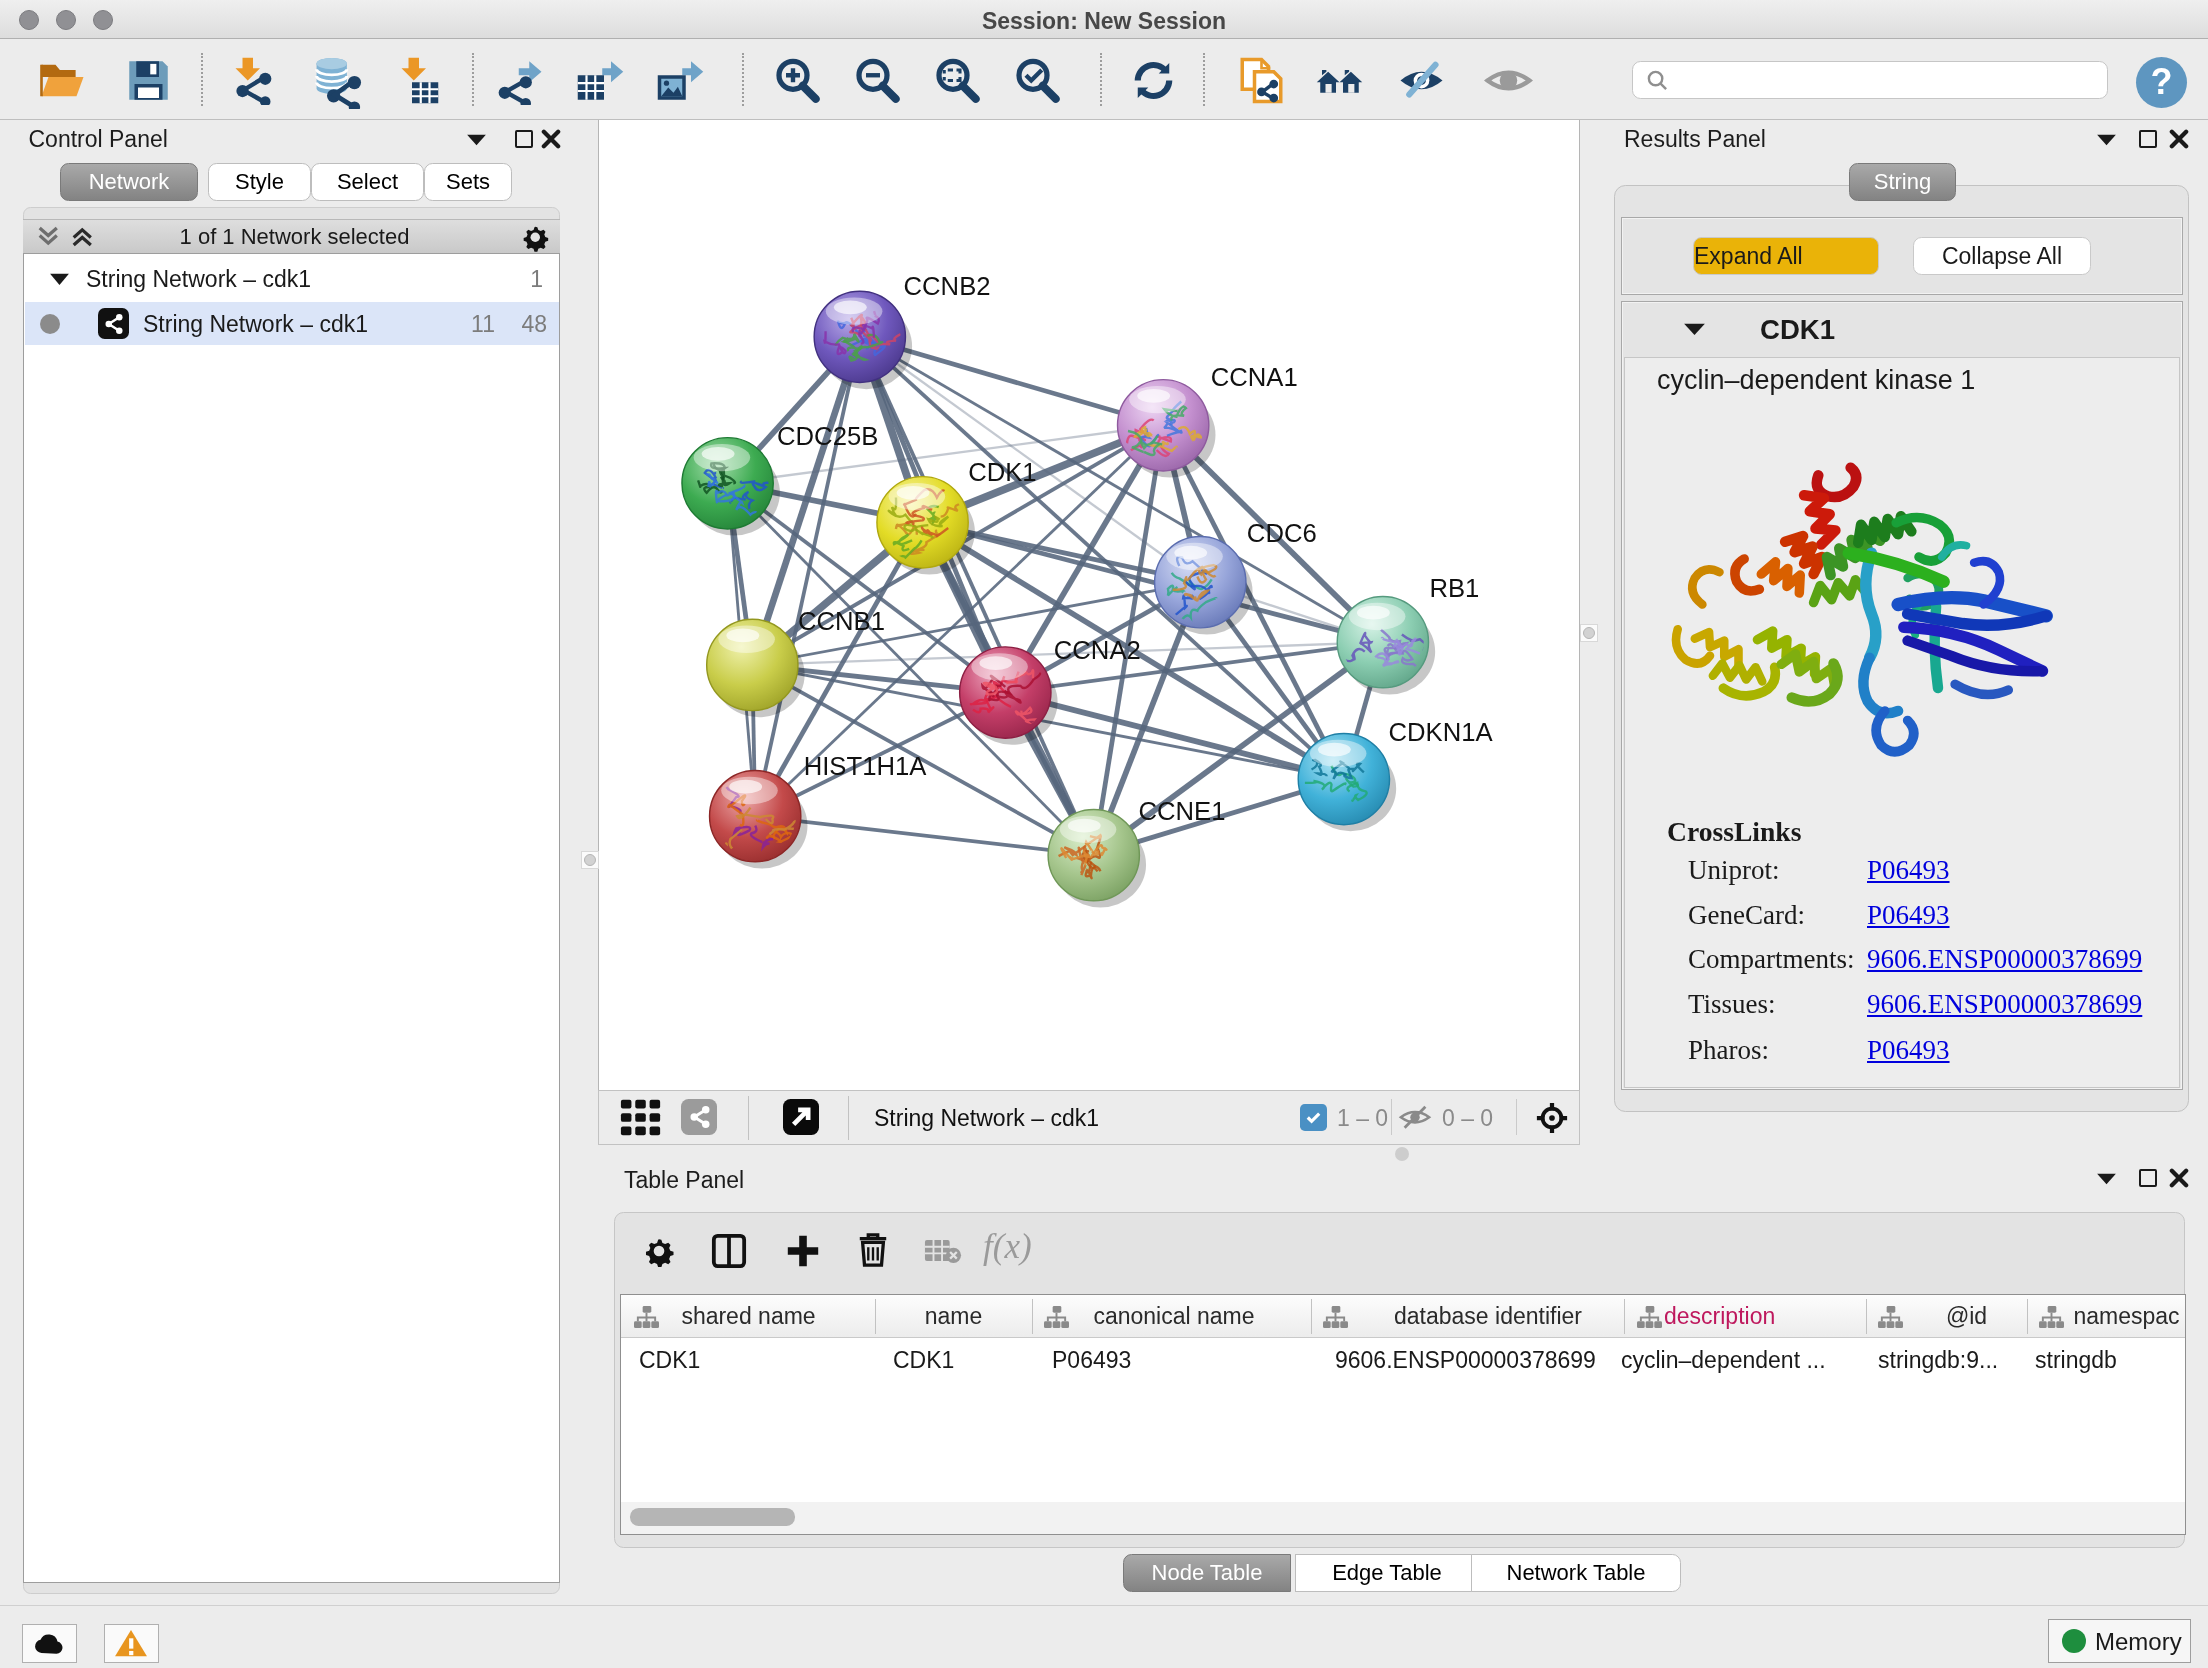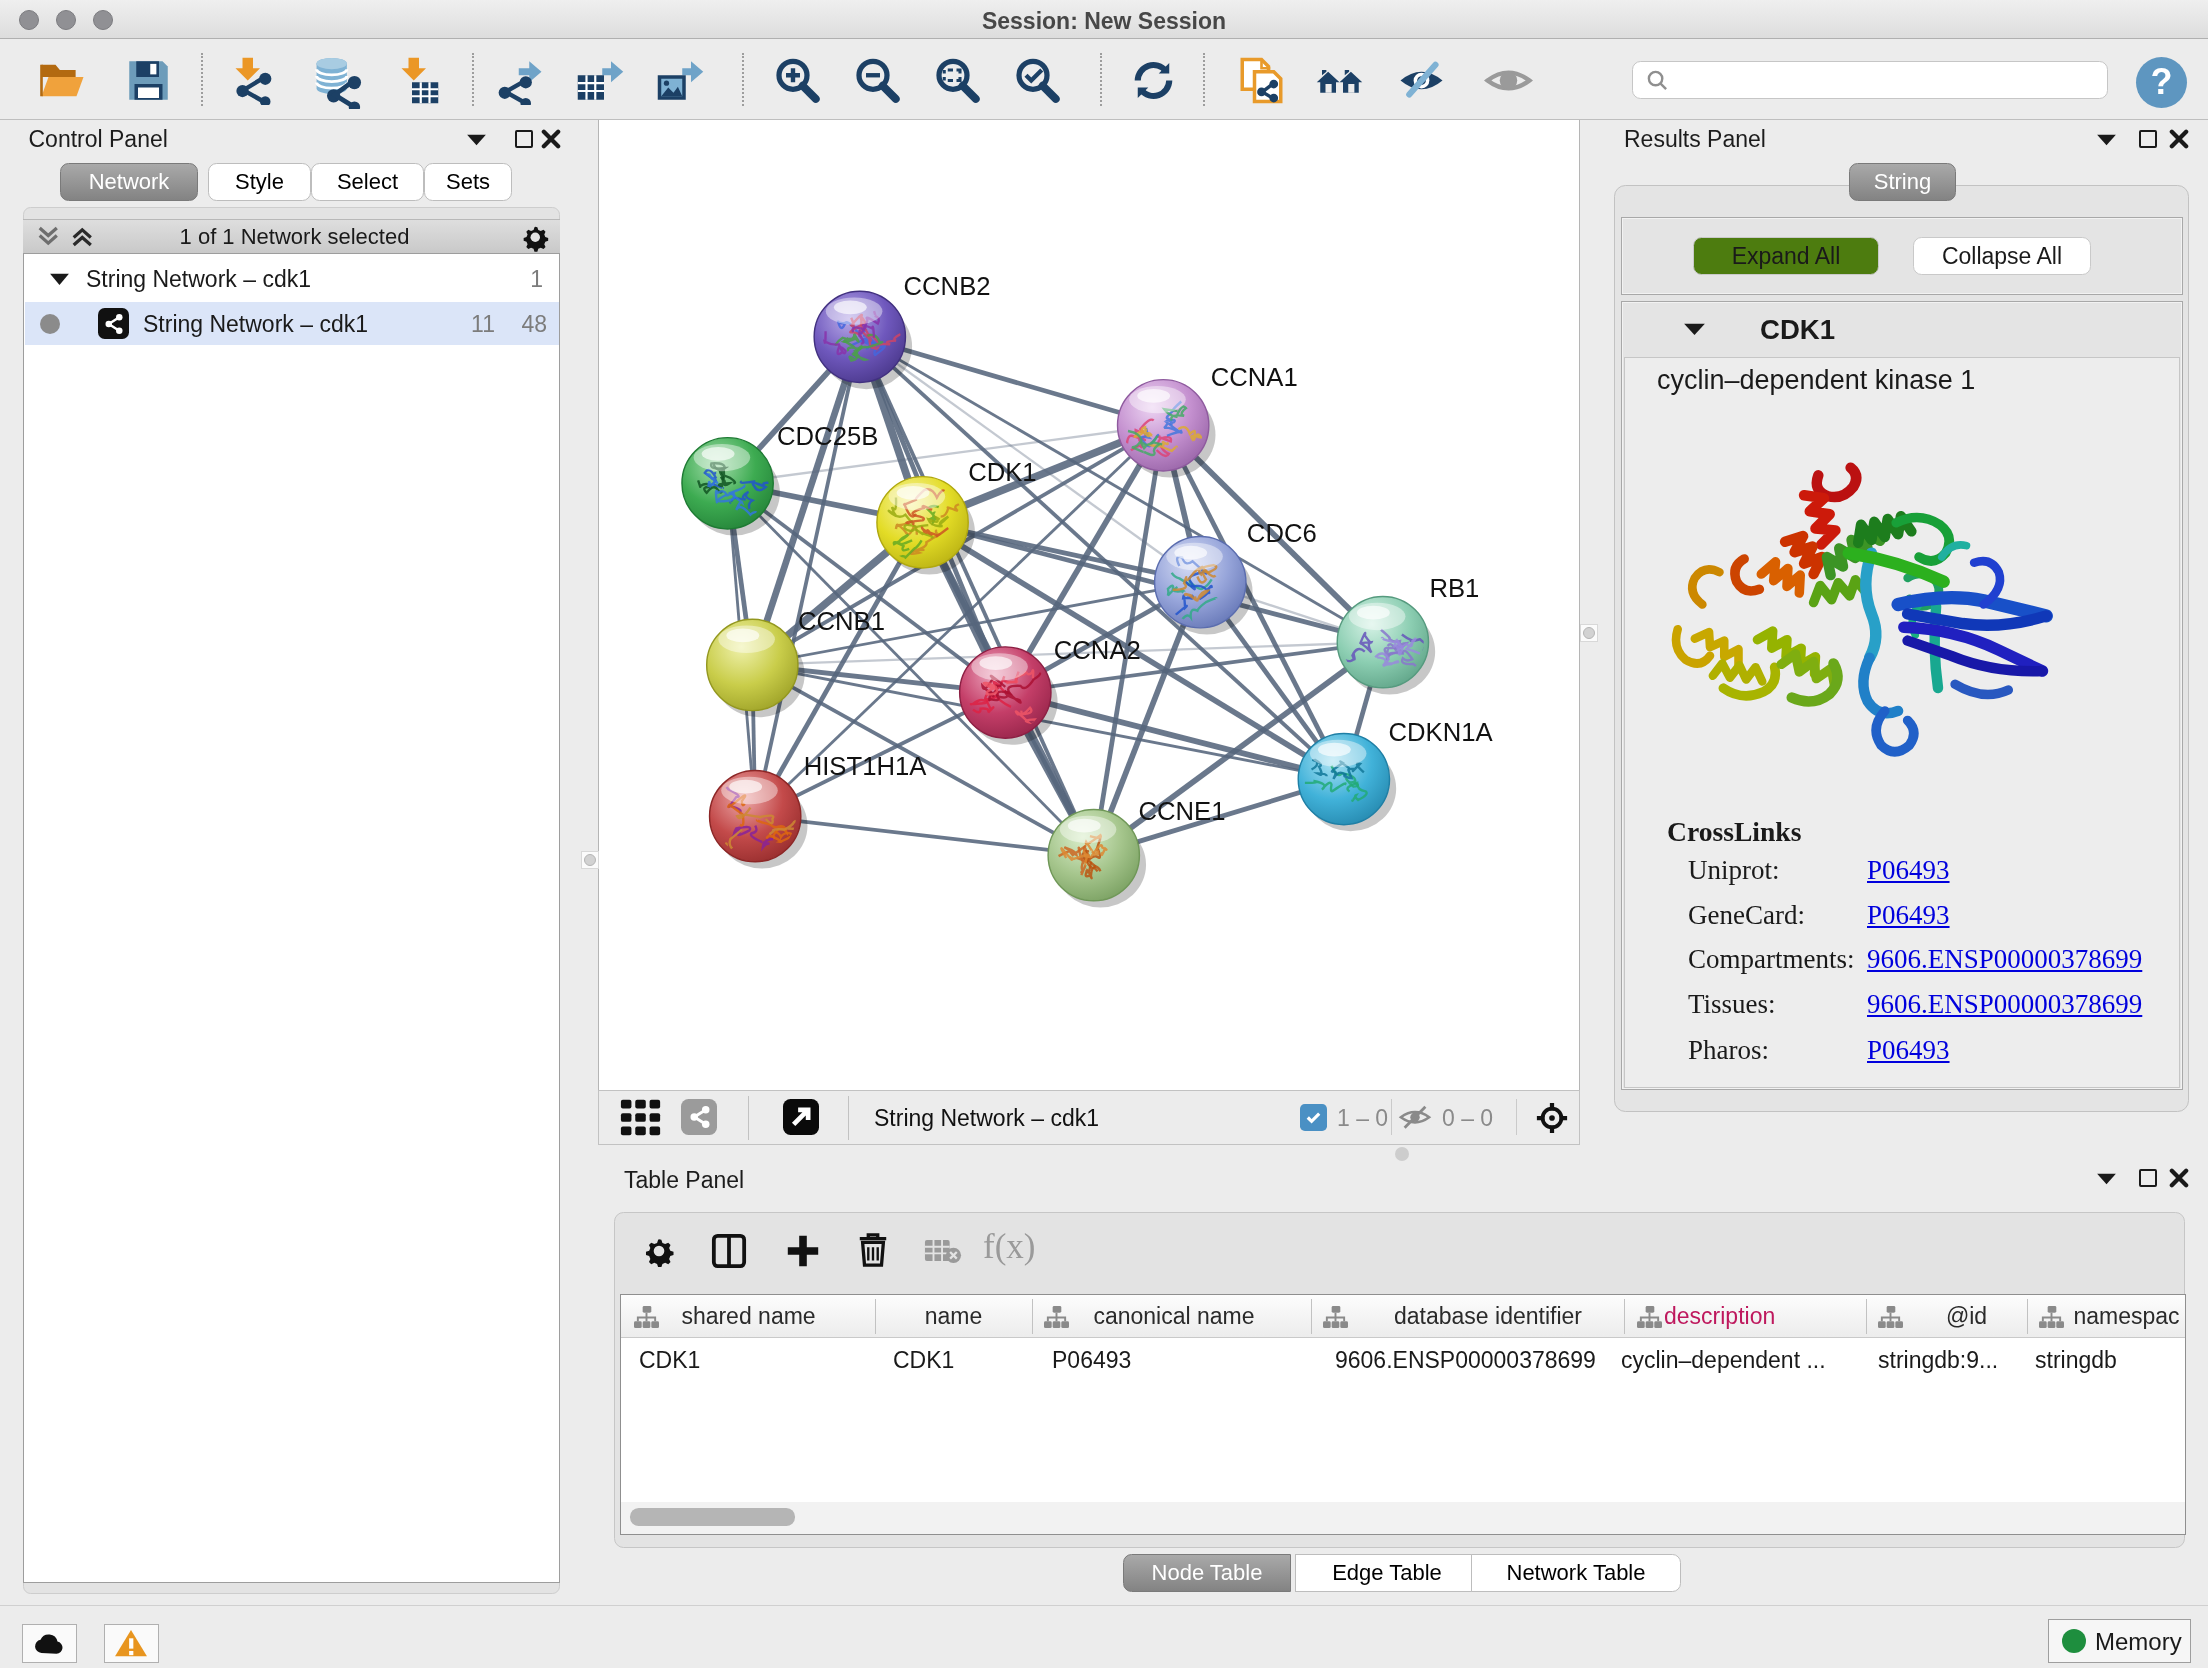--- a/index.html
+++ b/index.html
@@ -615,21 +615,21 @@
 <svg class="abs" style="left:2095px;top:132px" width="23" height="15" viewBox="0 0 24 16">
     <path d="M2 3 h20 L12 14z" fill="#1a1a1a"></path>
   </svg>
 <div class="abs" style="left:2139px;top:130px;width:18px;height:18px;border:2.9px solid #1a1a1a;border-radius:1.9px"></div>
 <svg class="abs" style="left:2169px;top:129px" width="20" height="20" viewBox="0 0 21 21">
     <path d="M3 3 L18 18 M18 3 L3 18" stroke="#1a1a1a" stroke-width="4.5" stroke-linecap="round"></path>
   </svg>
 <div class="abs" style="left:1614px;top:185px;width:575px;height:927px;background:#e4e4e4;border:1.4px solid #c2c2c2;border-radius:11.4px"></div>
 <div class="abs tab tabsel" style="left:1849px;top:163px;width:107px;border-radius:8.6px">String</div>
 <div class="abs" style="left:1621px;top:217px;width:562px;height:78px;border:1px solid #a8a8a8;box-shadow:inset 0 0 0 1px #f2f2f2"></div>
-<div class="abs" style="left:1693px;top:237px;width:186px;height:38px;background:#4d7c0f;border:1px solid #c9c9c9;border-radius:8.6px;font-size:23px;text-align:center;line-height:36px">Expand All</div>
+<div class="abs" style="left:1693px;top:237px;width:186px;height:38px;background:#eab308;border:1px solid #c9c9c9;border-radius:8.6px;font-size:23px;line-height:36px">Expand All</div>
 <div class="abs" style="left:1913px;top:237px;width:178px;height:38px;background:#fff;border:1px solid #c9c9c9;border-radius:8.6px;font-size:23px;text-align:center;line-height:36px">Collapse All</div>
 <div class="abs" style="left:1621px;top:301px;width:562px;height:789px;border:1px solid #a8a8a8;box-shadow:inset 0 0 0 1px #f2f2f2"></div>
 <svg class="abs" style="left:1682px;top:321px" width="25" height="16" viewBox="0 0 26 17">
     <path d="M2 3 h22 L13 15z" fill="#1a1a1a"></path>
   </svg>
 <div class="abs" style="left:1760px;top:314px;font-size:27.6px;font-weight:bold">CDK1</div>
 <div class="abs" style="left:1624px;top:357px;width:556px;height:731px;background:#ededed;border:1px solid #c6c6c6"></div>
 <div class="abs" style="left:1657px;top:365px;font-size:27px;color:#1a1a1a">cyclin–dependent kinase 1</div>
 <div class="abs" style="left:1670px;top:462px"><svg width="384" height="304" viewBox="0 0 404 320">
 <g stroke-linecap="round" fill="none">
@@ -707,21 +707,21 @@
 <svg class="abs" style="left:924px;top:1238px" width="38" height="27" viewBox="0 0 40 28">
     <g fill="#9a9a9a">
       <rect x="1" y="2" width="26" height="22" rx="2"></rect>
     </g>
     <g stroke="#e3e3e3" stroke-width="2">
       <path d="M1 9 h26 M1 16 h26 M10 2 v22 M19 2 v22"></path>
     </g>
     <circle cx="31" cy="18" r="8" fill="#9a9a9a"></circle>
     <path d="M27.5 14.5 l7 7 M34.5 14.5 l-7 7" stroke="#e3e3e3" stroke-width="2.4"></path>
   </svg>
-<div class="abs" style="left:983px;top:1227px;font-size:35px;color:#9a9a9a;font-family:'Liberation Serif',serif">f(x)</div>
+<div class="abs" style="left:983px;top:1227px;font-size:35px;font-style:italic;color:#9a9a9a;font-family:'Liberation Serif',serif">f(x)</div>
 
 <div class="abs whitebox" style="left:620px;top:1294px;width:1566px;height:241px;border-color:#8f8f8f"></div>
 <div class="abs" style="left:621px;top:1295px;width:1564px;height:43px;background:linear-gradient(#fdfdfd,#ececec);border-bottom:1px solid #c9c9c9"></div>
 <div class="abs" style="left:621px;top:1502px;width:1564px;height:32px;background:#f2f2f2"></div>
 <div class="abs" style="left:630px;top:1508px;width:165px;height:18px;border-radius:8.6px;background:#b5b5b5"></div>
 
 <div class="abs" style="left:875px;top:1299px;width:0;height:35px;border-left:1.4px solid #c2c2c2"></div>
 <div class="abs" style="left:1032px;top:1299px;width:0;height:35px;border-left:1.4px solid #c2c2c2"></div>
 <div class="abs" style="left:1311px;top:1299px;width:0;height:35px;border-left:1.4px solid #c2c2c2"></div>
 <div class="abs" style="left:1624px;top:1299px;width:0;height:35px;border-left:1.4px solid #c2c2c2"></div>

